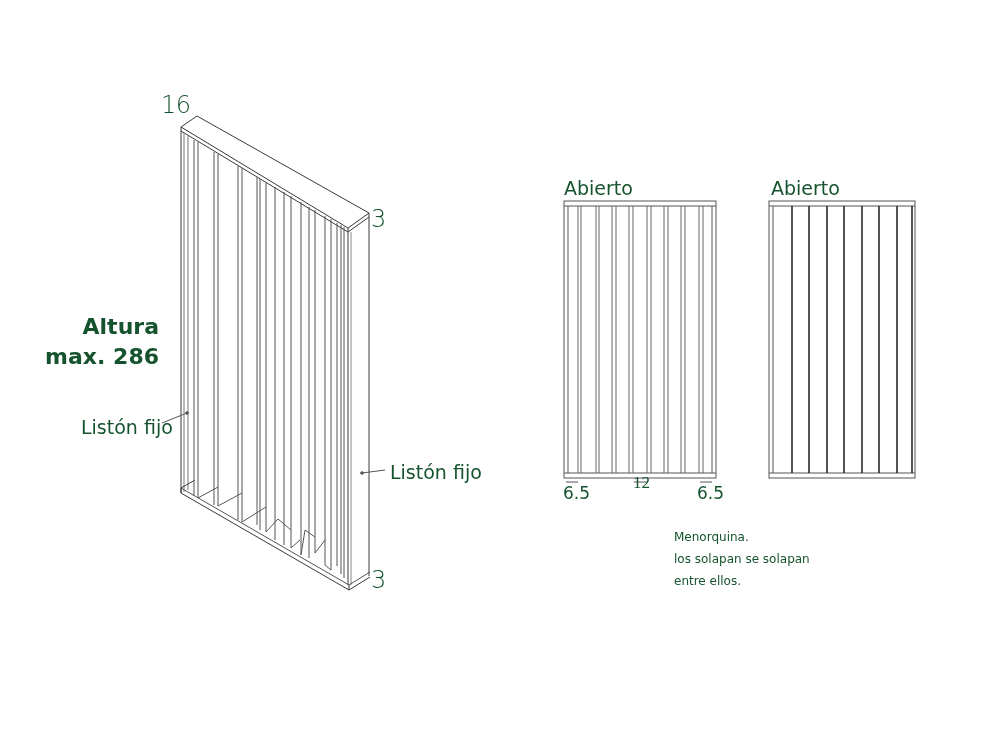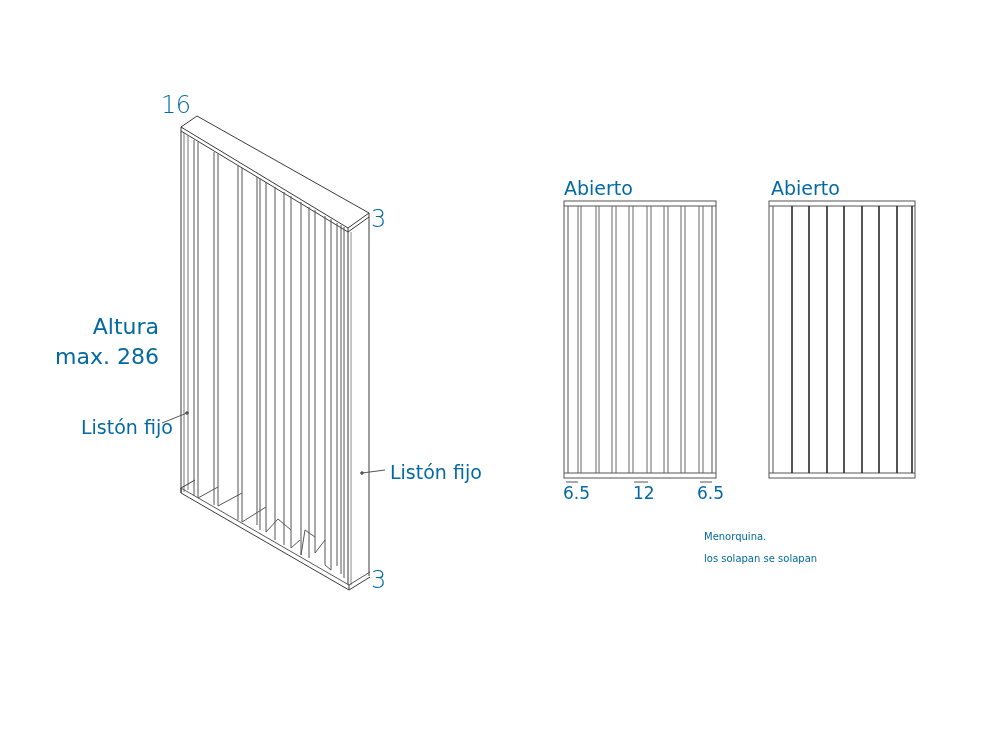--- a/index.html
+++ b/index.html
@@ -1,23 +1,23 @@
 <!DOCTYPE html>
 <html><head>
 <meta charset="utf-8">
 <style>
   html, body { margin: 0; padding: 0; background: #ffffff; }
   body { width: 1000px; height: 750px; position: relative; overflow: hidden;
          font-family: "DejaVu Sans", sans-serif; color: #1a1a1a; }
   .canvas { position: absolute; left: 0; top: 0; width: 1000px; height: 750px; }
-  .lbl { position: absolute; white-space: nowrap; color: #0369a1; }
+  .lbl { position: absolute; white-space: nowrap; color: #14532d; }
   .dim-big { font-size: 24px; font-weight: 300; letter-spacing: -0.5px; }
-  .title-big { font-size: 22px; font-weight: 400; text-align: right; line-height: 30px; }
+  .title-big { font-size: 22px; font-weight: 700; text-align: right; line-height: 30px; }
   .small { font-size: 19px; }
-  .caption { font-size: 10px; line-height: 22px; margin-left: 30px; }
+  .caption { font-size: 12px; line-height: 22px; }
   .dimnum { font-size: 17px; }
   svg line, svg polyline, svg polygon, svg path { vector-effect: non-scaling-stroke; }
 </style>
 </head>
 <body>
 
 <div class="canvas">
 
   <svg style="position:absolute;left:0;top:0" width="1000" height="750" viewBox="0 0 1000 750">
     <g fill="none" stroke="#3a3a3a" stroke-width="1">
@@ -124,21 +124,21 @@
         <line x1="703" y1="206" x2="703" y2="473"></line>
     </g>
 
     <g stroke="#555" stroke-width="1">
       <line x1="566" y1="482" x2="578" y2="482"></line>
       <line x1="634" y1="482" x2="648" y2="482"></line>
       <line x1="700" y1="482" x2="712" y2="482"></line>
     </g>
   </svg>
   <div class="lbl dimnum" style="left:563px;top:483px;">6.5</div>
-  <div class="lbl dimnum" style="left:633px;top:483px;">12</div>
+  <div class="lbl dimnum" style="left:633px;top:473px;font-family:Liberation Serif, serif;">12</div>
   <div class="lbl dimnum" style="left:697px;top:483px;">6.5</div>
 
   <div class="lbl small" style="left:771px;top:177px;">Abierto</div>
   <svg style="position:absolute;left:0;top:0" width="1000" height="750" viewBox="0 0 1000 750">
     <g fill="none" stroke="#555" stroke-width="1">
       <rect x="769" y="201" width="146" height="277"></rect>
       <line x1="769" y1="206" x2="915" y2="206"></line>
       <line x1="769" y1="473" x2="915" y2="473"></line>
       <line x1="773" y1="206" x2="773" y2="473"></line>
     </g>
@@ -150,14 +150,15 @@
       <line x1="862" y1="206" x2="862" y2="473"></line>
       <line x1="879" y1="206" x2="879" y2="473"></line>
       <line x1="897" y1="206" x2="897" y2="473"></line>
       <line x1="912" y1="206" x2="912" y2="473"></line>
     </g>
   </svg>
 
   <div class="lbl caption" style="left:674px;top:526px;">
     <div>Menorquina.</div>
     <div>los solapan se solapan</div>
+    <div>entre ellos.</div>
   </div>
 </div>
 
 </body></html>

